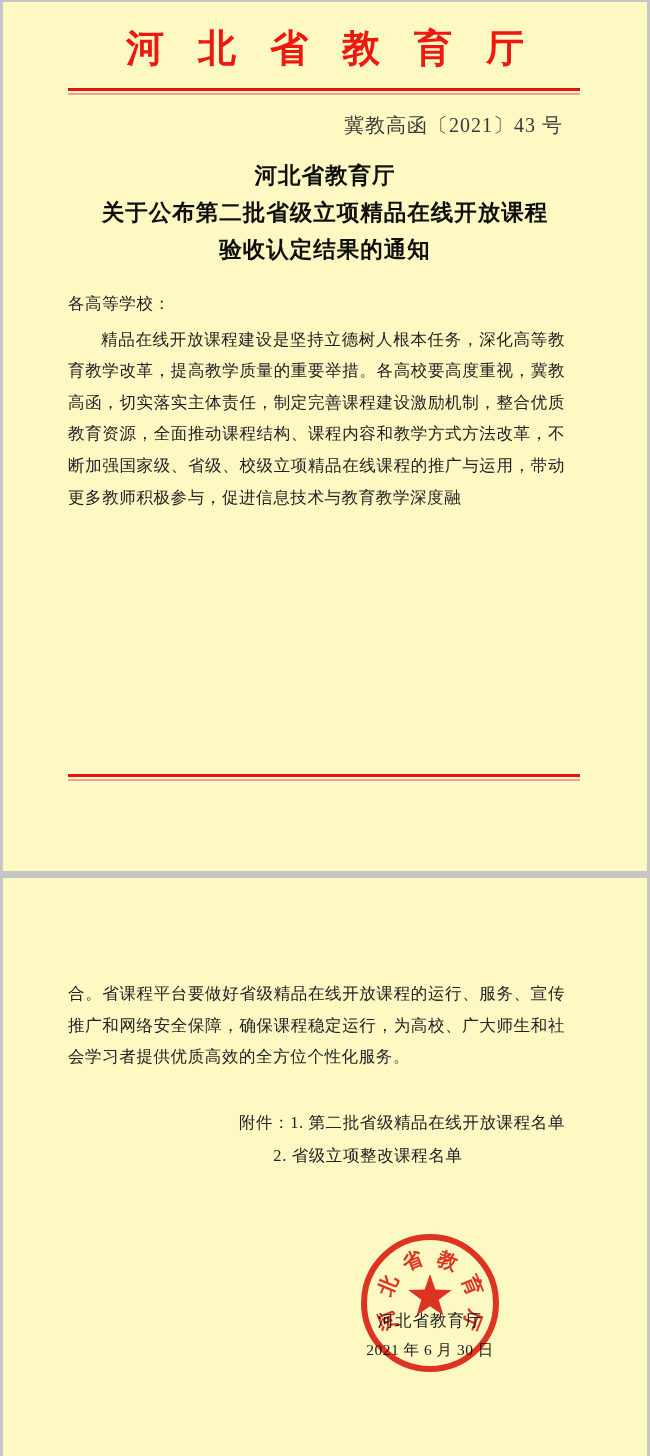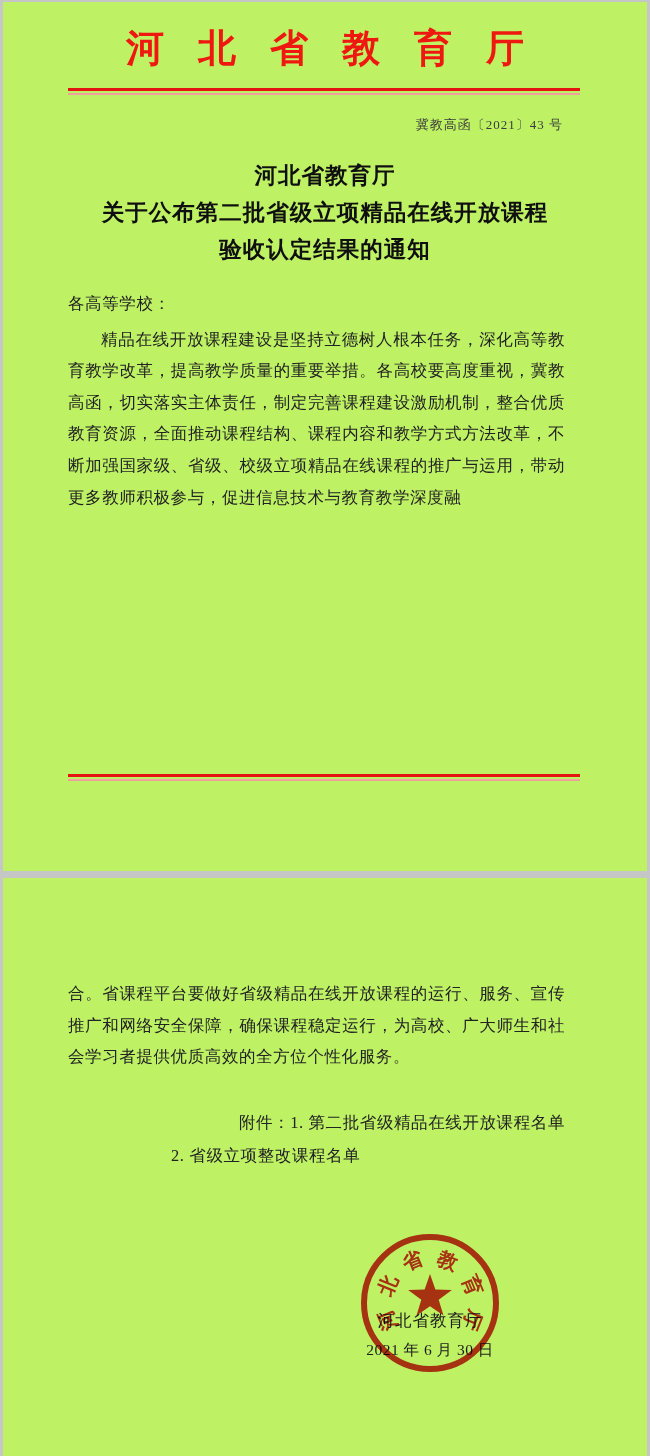--- a/index.html
+++ b/index.html
@@ -8,21 +8,21 @@
     font-family: "Liberation Serif", "DejaVu Serif", serif;
     background: #c6c6c6;
     width: 650px;
     height: 1456px;
     position: relative;
     overflow: hidden;
   }
   .viewer { position: absolute; top: 0; left: 0; width: 650px; height: 1456px; }
   .page {
     position: relative;
-    background: #bef264;
+    background: #fef9c3;
     margin: 0 3px;
     width: 644px;
   }
   .page1 { height: 869px; margin-top: 2px; }
   .separator { height: 7px; width: 650px; margin: 0 -3px; background: #c6c6c6; }
   .page2 { height: 718px; }
 
   
   .letterhead {
     position: absolute; top: 22px; left: 0; right: 0;
@@ -40,21 +40,21 @@
     left: 65px;
     width: 512px;
     height: 7px;
     border-top: 3px solid #e41511;
     border-bottom: 2px solid #f0a09c;
   }
   .rule-top { top: 86px; }
   .rule-bottom { top: 772px; }
   .doc-number {
     position: absolute; top: 112px; right: 84px;
-    font-size: 13px; color: #3a3a3a;
+    font-size: 20px; color: #3a3a3a;
     line-height: 22px;
     letter-spacing: 1px;
   }
   .notice-title {
     position: absolute; top: 155px; left: 0; right: 0;
     text-align: center;
     font-weight: bold;
     color: #0f0f0f;
     font-size: 22.5px;
     line-height: 37px;
@@ -76,21 +76,21 @@
 
   
   .p2-body { top: 100px; }
   .attachments {
     position: absolute; top: 229px; left: 82px; right: 82px;
     font-size: 16.5px; color: #222222;
     line-height: 32.5px;
     letter-spacing: 0.6px;
   }
   .attach-first { padding-left: 37px; display: flex; justify-content: flex-end; }
-  .attach-rest { padding-left: 86px; }
+  .attach-rest { padding-left: 86px; text-align: center; }
 
   .seal-wrap {
     position: absolute; top: 350px; left: 352px;
     width: 150px; height: 150px;
     mix-blend-mode: multiply;
     opacity: 0.93;
   }
   .seal-wrap svg { width: 150px; height: 150px; }
   .seal-arc-char {
     font-family: "Liberation Serif", "DejaVu Serif", serif;

